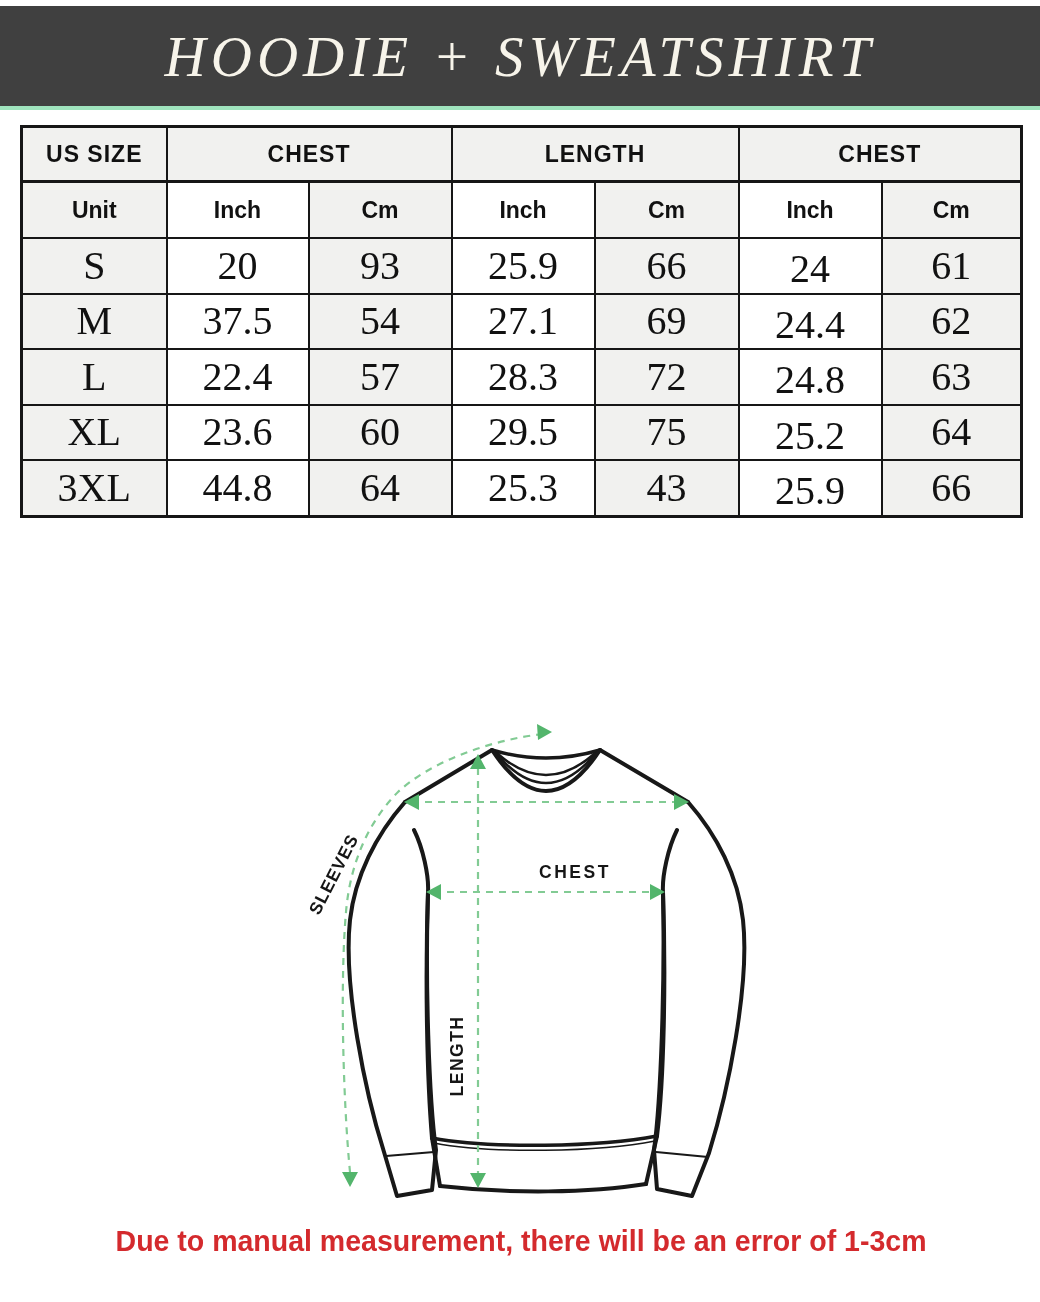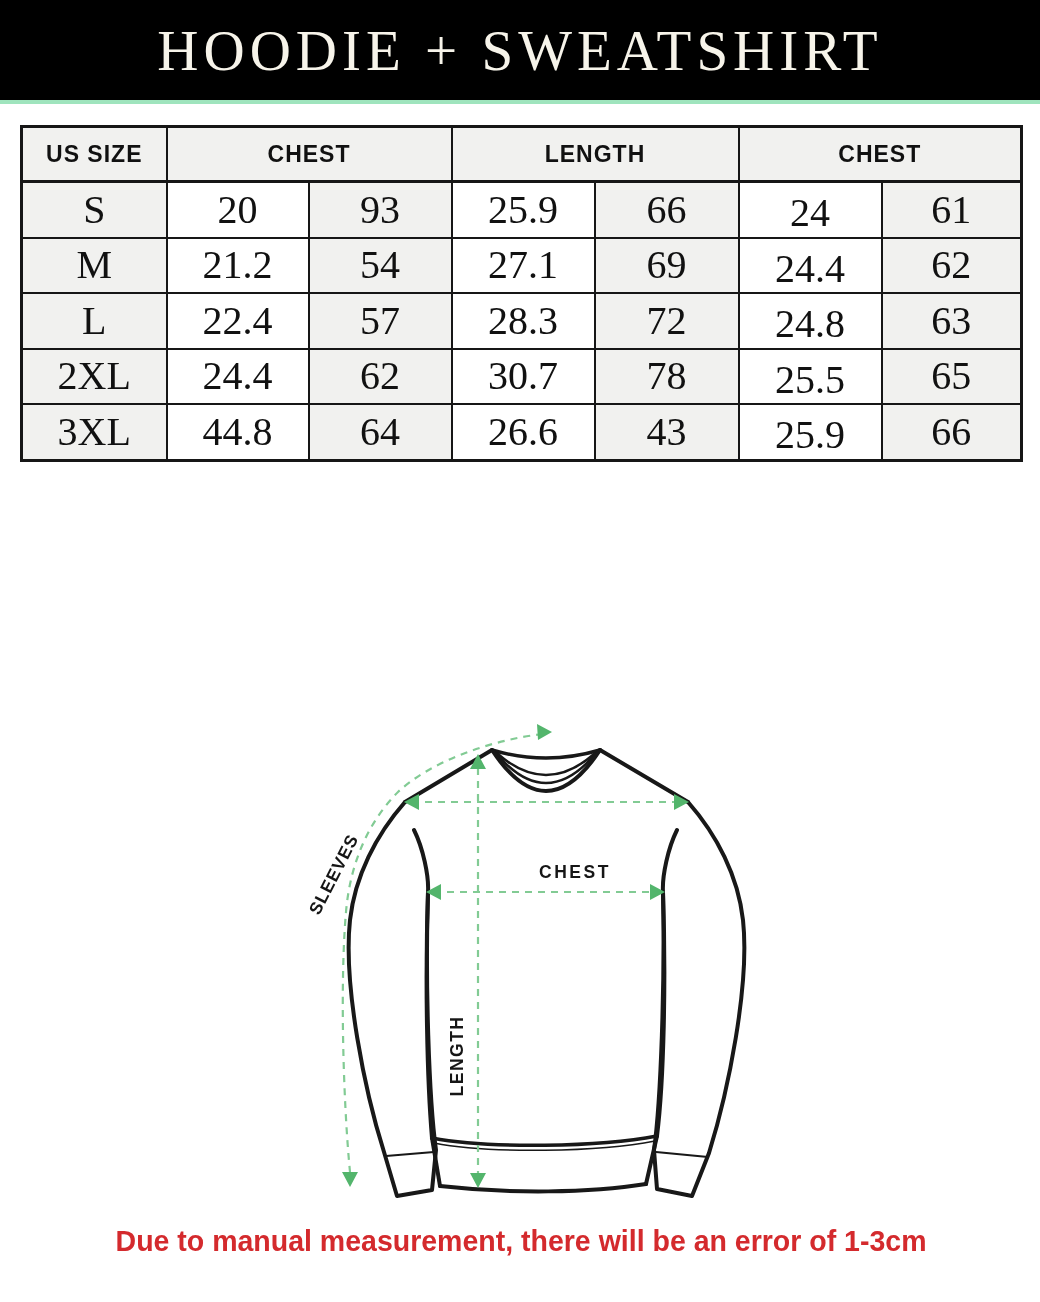--- a/index.html
+++ b/index.html
@@ -4,23 +4,23 @@
 <style>
   html,body { margin:0; padding:0; }
   body {
     width:1040px; height:1302px; position:relative;
     background:#ffffff; font-family:"Liberation Sans", sans-serif;
     overflow:hidden;
   }
 
   
   .banner {
-    position:absolute; left:0; top:0; width:1040px; height:100px;
-    background:#000000; border-bottom:4px solid #9fe4bd;
-    display:flex; align-items:center; justify-content:center;
+    position:absolute; left:0; top:6px; width:1040px; height:100px;
+    background:#404040; border-bottom:4px solid #9fe4bd;
+    display:flex; align-items:center; justify-content:center;font-style:italic;
   }
   .banner-title {
     font-family:"Liberation Serif", serif;
     font-size:57px; letter-spacing:5px; color:#f7f4ea; font-weight:400;
     white-space:nowrap;
   }
 
   
   .table-wrap { position:absolute; left:20px; top:125px; width:1000px; }
   table.size-table {
@@ -75,63 +75,72 @@
         <col style="width:143px">
       <col style="width:140px">
     </colgroup>
     <thead>
       <tr class="group-row">
         <th>US SIZE</th>
         <th colspan="2">CHEST</th>
         <th colspan="2">LENGTH</th>
         <th colspan="2">CHEST</th>
       </tr>
+      <tr class="unit-row">
+        <th>Unit</th>
+        <th>Inch</th>
+        <th>Cm</th>
+        <th>Inch</th>
+        <th>Cm</th>
+        <th>Inch</th>
+        <th>Cm</th>
+      </tr>
     </thead>
     <tbody>
         <tr>
           <td>S</td>
           <td>20</td>
           <td>93</td>
           <td>25.9</td>
           <td>66</td>
           <td>24</td>
           <td>61</td>
         </tr>
         <tr>
           <td>M</td>
-          <td>21.2</td>
+          <td>37.5</td>
           <td>54</td>
           <td>27.1</td>
           <td>69</td>
           <td>24.4</td>
           <td>62</td>
         </tr>
         <tr>
           <td>L</td>
           <td>22.4</td>
           <td>57</td>
           <td>28.3</td>
           <td>72</td>
           <td>24.8</td>
           <td>63</td>
         </tr>
         <tr>
-          <td>2XL</td>
-          <td>24.4</td>
-          <td>62</td>
-          <td>30.7</td>
-          <td>78</td>
-          <td>25.5</td>
-          <td>65</td>
+          <td>XL</td>
+          <td>23.6</td>
+          <td>60</td>
+          <td>29.5</td>
+          <td>75</td>
+          <td>25.2</td>
+          <td>64</td>
         </tr>
         <tr>
           <td>3XL</td>
           <td>44.8</td>
           <td>64</td>
-          <td>26.6</td>
+          <td>25.3</td>
           <td>43</td>
           <td>25.9</td>
           <td>66</td>
         </tr>
       </tbody>
   </table>
 </div>
 
 <svg class="diagram" viewBox="0 0 520 540">
 

